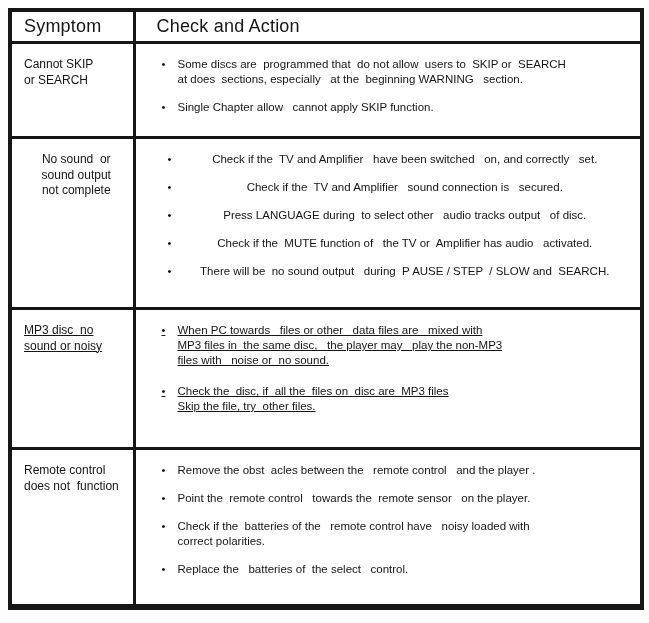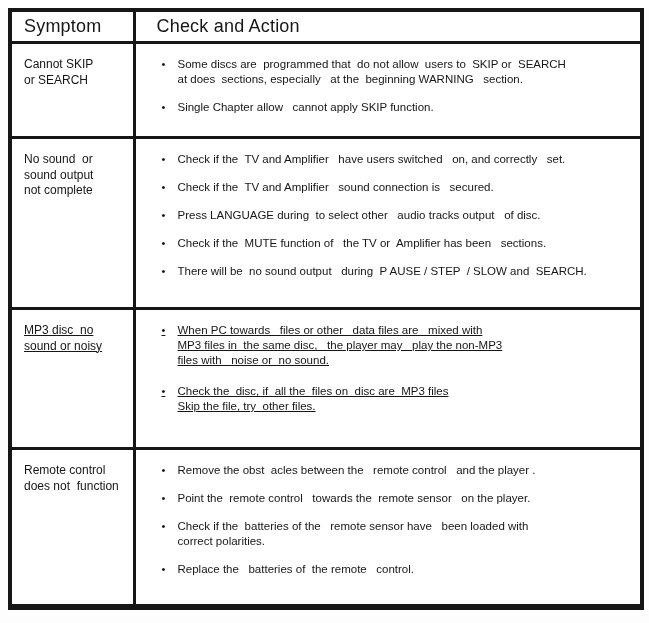--- a/index.html
+++ b/index.html
@@ -48,21 +48,21 @@
   td.symptom-cell {
     padding: 13px 4px 0 12px;
     font-size: 12px;
     line-height: 15.5px;
     white-space: pre-wrap;
   }
   td.check-cell {
     padding: 13px 8px 0 26px;
   }
   .r1 { height: 95px; }
-  .r2 { height: 171px; }
+  .r2 { height: 171px; text-align: center; }
   .r3 { height: 140px; text-decoration: underline; }
   .r4 { height: 158px; margin-top: 43px; }
 
   ul.bullets {
     list-style: none;
     margin: 0;
     padding: 0;
   }
   ul.bullets li {
     display: flex;
@@ -116,33 +116,33 @@
         </td>
       </tr>
       <tr class="r2">
         <td class="symptom-cell">No sound  or
 sound output
 not complete</td>
         <td class="check-cell">
           <ul class="bullets">
             <li>
                 <span class="bullet-dot">•</span>
-                <span class="bullet-text">Check if the  TV and Amplifier   have users switched   on, and correctly   set.</span>
+                <span class="bullet-text">Check if the  TV and Amplifier   have been switched   on, and correctly   set.</span>
               </li>
             <li>
                 <span class="bullet-dot">•</span>
                 <span class="bullet-text">Check if the  TV and Amplifier   sound connection is   secured.</span>
               </li>
             <li>
                 <span class="bullet-dot">•</span>
                 <span class="bullet-text">Press LANGUAGE during  to select other   audio tracks output   of disc.</span>
               </li>
             <li>
                 <span class="bullet-dot">•</span>
-                <span class="bullet-text">Check if the  MUTE function of   the TV or  Amplifier has been   sections.</span>
+                <span class="bullet-text">Check if the  MUTE function of   the TV or  Amplifier has audio   activated.</span>
               </li>
             <li>
                 <span class="bullet-dot">•</span>
                 <span class="bullet-text">There will be  no sound output   during  P AUSE / STEP  / SLOW and  SEARCH.</span>
               </li>
           </ul>
         </td>
       </tr>
       <tr class="r3">
         <td class="symptom-cell">MP3 disc  no
@@ -171,25 +171,25 @@
             <li>
                 <span class="bullet-dot">•</span>
                 <span class="bullet-text">Remove the obst  acles between the   remote control   and the player .</span>
               </li>
             <li>
                 <span class="bullet-dot">•</span>
                 <span class="bullet-text">Point the  remote control   towards the  remote sensor   on the player.</span>
               </li>
             <li>
                 <span class="bullet-dot">•</span>
-                <span class="bullet-text">Check if the  batteries of the   remote sensor have   been loaded with
+                <span class="bullet-text">Check if the  batteries of the   remote control have   noisy loaded with
 correct polarities.</span>
               </li>
             <li>
                 <span class="bullet-dot">•</span>
-                <span class="bullet-text">Replace the   batteries of  the remote   control.</span>
+                <span class="bullet-text">Replace the   batteries of  the select   control.</span>
               </li>
           </ul>
         </td>
       </tr>
     </tbody>
   </table>
 </div>
 
 </body></html>

